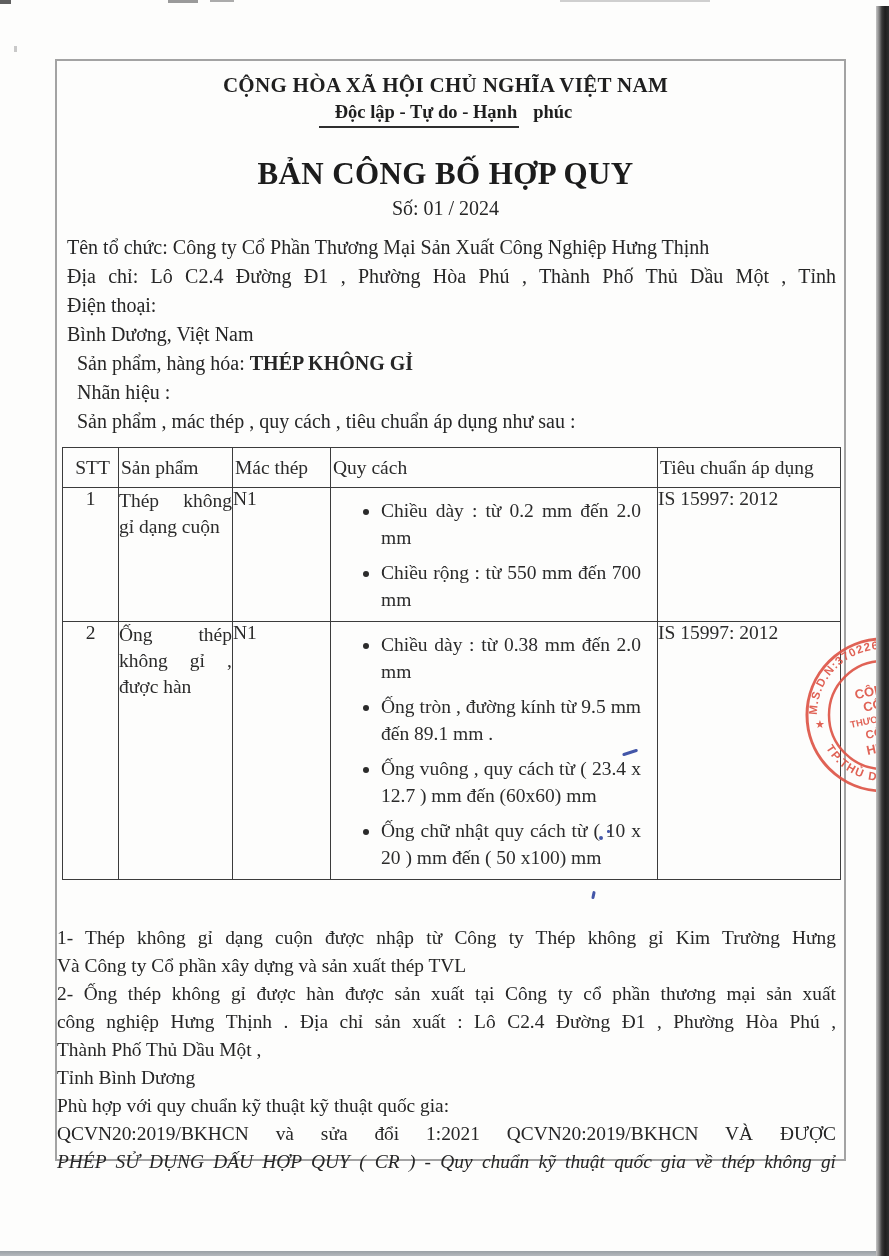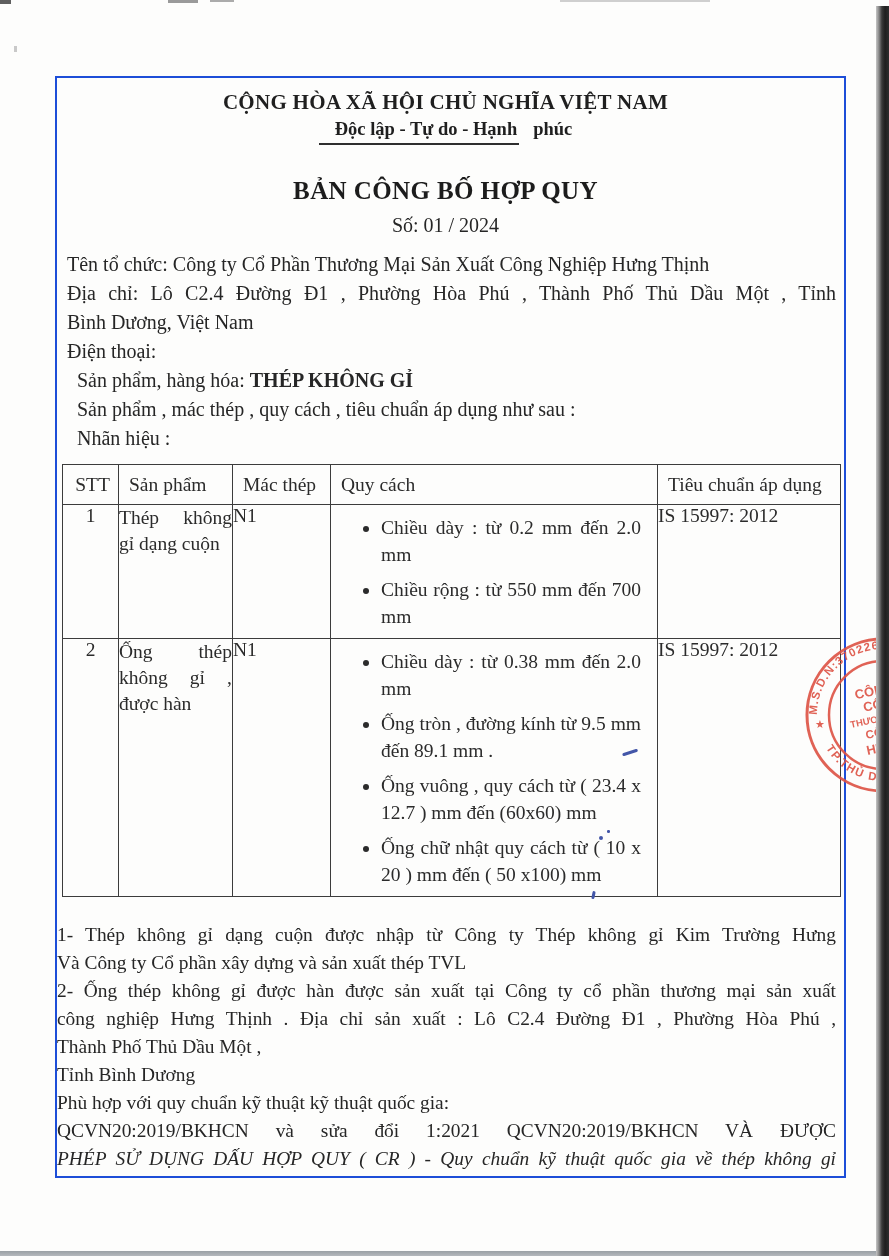--- a/index.html
+++ b/index.html
@@ -4,60 +4,60 @@
 <style>
   html,body{margin:0;padding:0;}
   body{
     width:889px;height:1260px;position:relative;overflow:hidden;
     background:#fdfdfc;
     font-family:"Liberation Serif","DejaVu Serif",serif;
     color:#262626;
   }
   
   .frame{
-    position:absolute;left:55px;top:76px;width:787px;height:1098px;
-    border:2px solid #1d4ed8;box-sizing:content-box;background:transparent;
+    position:absolute;left:55px;top:59px;width:787px;height:1098px;
+    border:2px solid #a3a3a3;box-sizing:content-box;background:transparent;
   }
   
   .doc-header{padding-top:12px;padding-right:10px;text-align:center;}
   .national-title{font-size:21px;font-weight:bold;letter-spacing:.3px;color:#1f1f1f;line-height:24px;}
   .motto{font-size:18.5px;font-weight:bold;margin-top:4px;line-height:22px;color:#1f1f1f;}
   .motto .u{display:inline-block;border-bottom:2px solid #2e2e2e;padding:0 2px 3px 16px;}
   .motto .tail{margin-left:14px;}
-  .doc-title{font-size:25px;font-weight:bold;letter-spacing:.4px;margin-top:31px;line-height:29px;color:#1c1c1c;}
+  .doc-title{font-size:31px;font-weight:bold;letter-spacing:.4px;margin-top:31px;line-height:29px;color:#1c1c1c;}
   .doc-number{font-size:20px;margin-top:9px;line-height:23px;}
   
   .info{margin-top:13px;padding-left:10px;padding-right:8px;font-size:20px;}
   .info p{margin:0;line-height:29px;}
   .info .indent{margin-left:10px;}
   .justify-full{text-align:justify;text-align-last:justify;}
   .bold{font-weight:bold;}
   
   table.spec{
     border-collapse:collapse;margin-left:5px;margin-top:11px;
     width:778px;table-layout:fixed;font-size:19.5px;color:#2b2b2b;
   }
   table.spec th,table.spec td{
     border:1.5px solid #3c3c3c;vertical-align:top;padding:0;
     overflow:hidden;
   }
   col.c1{width:56px}col.c2{width:114px}col.c3{width:98px}col.c4{width:327px}col.c5{width:183px}
   tr.hrow{height:40px;}
-  tr.hrow th{font-weight:normal;vertical-align:middle;text-align:left;padding-left:10px;}
+  tr.hrow th{font-weight:normal;vertical-align:middle;text-align:left;padding-left:2px;}
   tr.hrow th.cen{text-align:center;padding-left:4px;}
   tr.r1{height:97px;}
   tr.r2{height:235px;}
   td.cstt{text-align:center;padding-top:9px;}
   td.cname{padding:9px 9px 0 10px;text-align:justify;line-height:26px;}
   td.cmac{padding-top:9px;}
   td.cstd{padding:9px 6px 0 10px;}
   td.cspec ul{margin:9px 0 0 0;padding-left:50px;padding-right:16px;}
   td.cspec li{margin-bottom:8px;text-align:justify;line-height:27px;}
   
-  .notes{margin-top:24px;padding-right:8px;font-size:19.4px;color:#262626;}
+  .notes{margin-top:44px;padding-right:8px;font-size:19.4px;color:#262626;}
   .notes p{margin:0;line-height:28px;}
   .n-ind1{margin-left:30px;}
   .n-ind2{margin-left:47px;}
   .n-ind0{margin-left:4px;font-style:italic;}
   
   .stamp{position:absolute;left:798px;top:630px;z-index:5;opacity:.9;}
   .stamp .ring{fill:none;stroke:#dd5244;}
   .stamp text{fill:#dd5244;font-family:"Liberation Sans","DejaVu Sans",sans-serif;font-weight:bold;}
   
   .edge-right{
@@ -83,25 +83,25 @@
       <div class="motto">
         <span class="u">Độc lập - Tự do - Hạnh</span><span class="tail">phúc</span>
       </div>
       <div class="doc-title">BẢN CÔNG BỐ HỢP QUY</div>
       <div class="doc-number">Số: 01 / 2024</div>
     </div>
 
     <div class="info">
       <p>Tên tổ chức: Công ty Cổ Phần Thương Mại Sản Xuất Công Nghiệp Hưng Thịnh</p>
       <p class="justify-full">Địa chỉ: Lô C2.4 Đường Đ1 , Phường Hòa Phú , Thành Phố Thủ Dầu Một , Tỉnh</p>
+      <p>Điện thoại:</p>
       <p>Bình Dương, Việt Nam</p>
-      <p>Điện thoại:</p>
       <p class="indent"><span>Sản phẩm, hàng hóa: </span><span class="bold">THÉP KHÔNG GỈ</span></p>
+      <p class="indent">Nhãn hiệu :</p>
       <p class="indent">Sản phẩm , mác thép , quy cách , tiêu chuẩn áp dụng như sau :</p>
-      <p class="indent">Nhãn hiệu :</p>
     </div>
 
     <table class="spec">
       <colgroup>
           <col class="c1">
           <col class="c2">
           <col class="c3">
           <col class="c4">
           <col class="c5">
         </colgroup>

